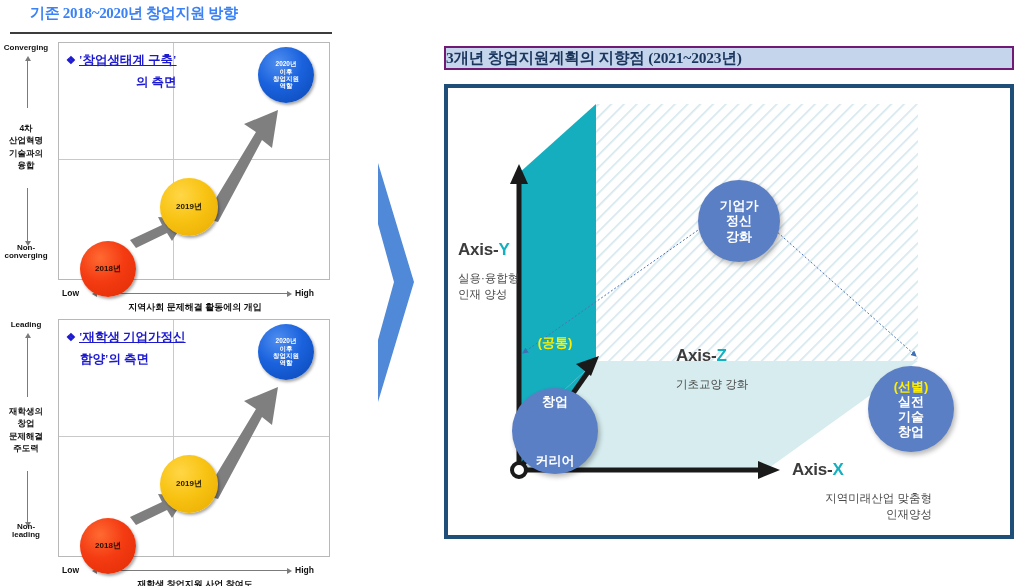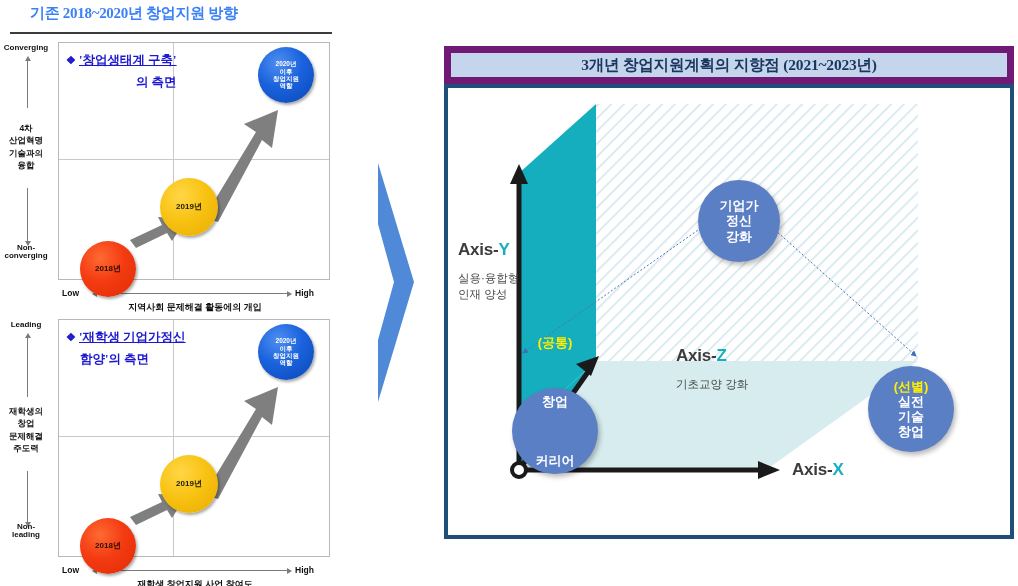--- a/index.html
+++ b/index.html
@@ -95,23 +95,23 @@
   .callout .bullet{color:#1c19cf;font-size:11px;}
 
   
   #chevron{left:372px;top:160px;}
 
   
   #right-panel{
     left:434px;top:46px;width:580px;height:496px;
   }
   #right-header{
-    position:absolute;left:10px;top:0;width:570px;height:38px;
-    background:#c5d5ec;border:7px solid #701a75;box-sizing:border-box;
-    display:flex;align-items:center;justify-content:center;
+    position:absolute;left:10px;top:0;width:570px;height:24px;
+    background:#c5d5ec;border:2px solid #701a75;box-sizing:border-box;
+    display:flex;align-items:center;
   }
   #right-header-text{
     font-size:15.5px;font-weight:bold;color:#1b365d;letter-spacing:-0.2px;
     font-family:"Liberation Serif","DejaVu Serif",serif;
   }
   #right-body{
     position:absolute;left:10px;top:38px;width:570px;height:455px;
     border:4px solid #1f4e79;background:#ffffff;box-sizing:border-box;
   }
 
@@ -302,20 +302,24 @@
     <div class="axname" style="left:228px;top:258px;">
       <span>Axis-</span><span class="hl">Z</span>
     </div>
     <div class="axsub" style="left:228px;top:288px;">
       <div>기초교양 강화</div>
     </div>
 
     <div class="axname" style="left:344px;top:372px;text-align:center;">
       <span>Axis-</span><span class="hl">X</span>
     </div>
+    <div class="axsub right" style="left:254px;top:402px;width:230px;">
+      <div>지역미래산업 맞춤형</div>
+      <div>인재양성</div>
+    </div>
 
     <div class="pill" style="left:64px;top:300px;width:86px;height:86px;font-size:13px;gap:44px;">
       <div class="yellow-t">(공통)</div>
       <div>창업</div>
       <div>커리어</div>
       <div>개발</div>
     </div>
 
     <div class="pill" style="left:250px;top:92px;width:82px;height:82px;font-size:13px;">
       <div>기업가</div>

